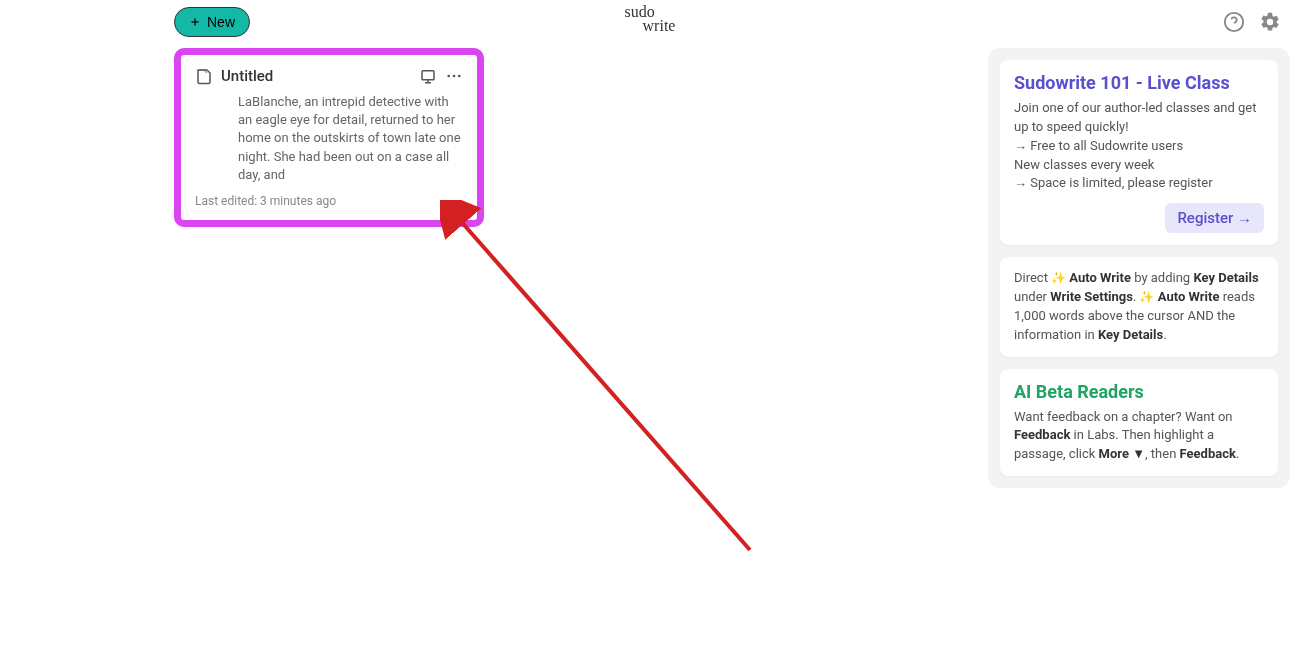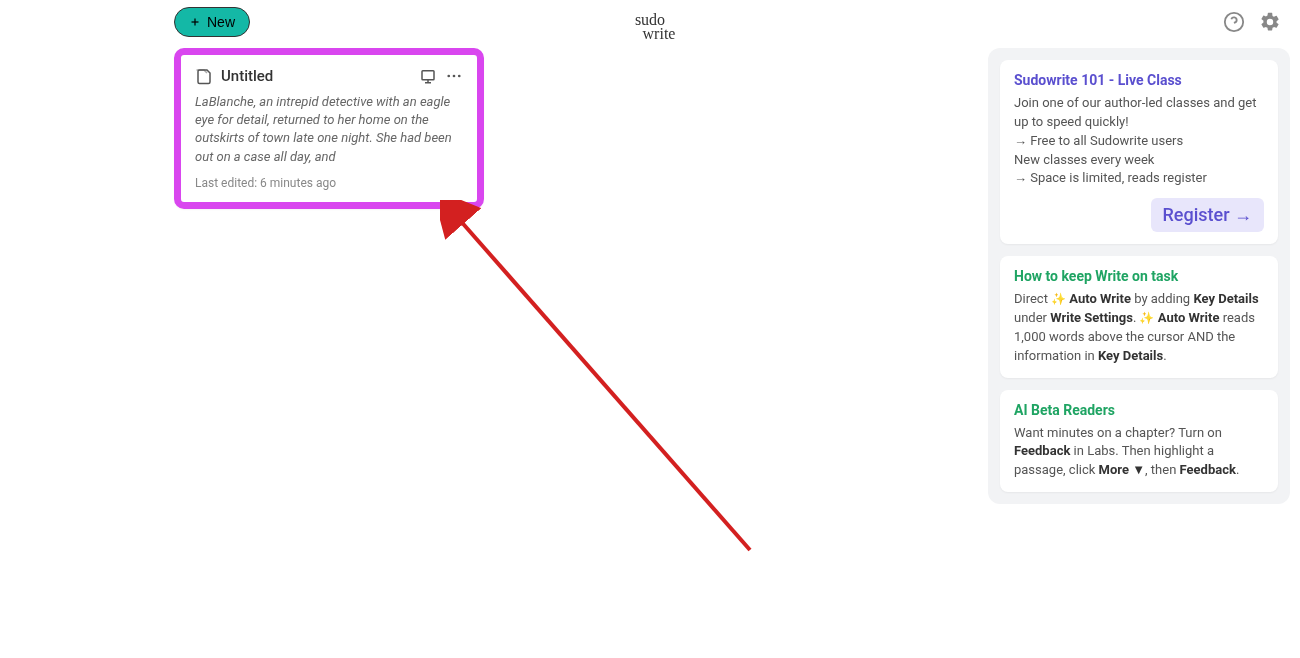--- a/index.html
+++ b/index.html
@@ -36,25 +36,25 @@
     }
     .new-button svg {
       width: 12px;
       height: 12px;
     }
     .logo {
       font-family: Georgia, 'Times New Roman', serif;
       font-size: 16px;
       line-height: 1;
       color: #333;
-      text-align: center;
+      text-align: left;
       position: absolute;
       left: 50%;
       transform: translateX(-50%);
-      top: 12px;
+      top: 4px;
     }
     .logo .line2 {
       display: block;
       padding-left: 18px;
       margin-top: -2px;
     }
     .topbar-right {
       display: flex;
       align-items: center;
       gap: 12px;
@@ -106,24 +106,24 @@
       color: #555;
     }
     .doc-card-header .card-action {
       width: 18px;
       height: 18px;
       color: #555;
       cursor: pointer;
     }
     .doc-preview {
       font-size: 13px;
-      font-style: italic;
       color: #666;
       line-height: 1.4;
       margin-bottom: 10px;
+      margin-left: 43px;
     }
     .doc-meta {
       font-size: 12px;
       color: #888;
     }
     .right-col {
       position: absolute;
       right: 10px;
       top: 48px;
       width: 302px;
@@ -134,21 +134,21 @@
       flex-direction: column;
       gap: 12px;
     }
     .info-card {
       background: #fff;
       border-radius: 8px;
       padding: 12px 14px;
       box-shadow: 0 1px 2px rgba(0,0,0,0.05);
     }
     .info-card .card-title {
-      font-size: 14px;
+      font-size: 18px;
       font-weight: 700;
       margin-bottom: 6px;
     }
     .title-purple { color: #5a4fcf; }
     .title-green { color: #1fa463; }
     .info-card .card-text {
       font-size: 13px;
       color: #555;
       line-height: 1.45;
     }
@@ -156,21 +156,21 @@
       font-weight: 700;
       color: #333;
       text-align: right;
     }
     .register-btn {
       display: inline-flex;
       align-items: center;
       gap: 4px;
       background: #e8e6fb;
       color: #5a4fcf;
-      font-size: 18px;
+      font-size: 15px;
       font-weight: 500;
       padding: 6px 12px;
       border-radius: 6px;
       margin-top: 10px;
       cursor: pointer;
       float: right;
     }
     .sparkle {
       display: inline-block;
       font-size: 12px;
@@ -232,52 +232,51 @@
             <line x1="8" y1="21" x2="16" y2="21"></line>
             <line x1="12" y1="17" x2="12" y2="21"></line>
           </svg>
         <svg class="card-action" viewBox="0 0 24 24" fill="currentColor">
             <circle cx="5" cy="12" r="1.8"></circle>
             <circle cx="12" cy="12" r="1.8"></circle>
             <circle cx="19" cy="12" r="1.8"></circle>
           </svg>
       </div>
       <div class="doc-preview">LaBlanche, an intrepid detective with an eagle eye for detail, returned to her home on the outskirts of town late one night. She had been out on a case all day, and</div>
-      <div class="doc-meta">Last edited: 6 minutes ago</div>
+      <div class="doc-meta">Last edited: 3 minutes ago</div>
     </div>
   </div>
 </div>
 
 <div class="right-col">
 
   <div class="info-card clearfix">
     <div class="card-title title-purple">Sudowrite 101 - Live Class</div>
     <div class="card-text">
       <div>Join one of our author-led classes and get up to speed quickly!</div>
       <div>→ Free to all Sudowrite users</div>
       <div>New classes every week</div>
-      <div>→ Space is limited, reads register</div>
+      <div>→ Space is limited, please register</div>
     </div>
     <div class="register-btn">Register →</div>
   </div>
 
   <div class="info-card">
-    <div class="card-title title-green">How to keep Write on task</div>
     <div class="card-text">
       <span>Direct </span><span class="sparkle">✨</span>
       <b>Auto Write</b><span> by adding </span><b>Key Details</b><span> under </span><b>Write Settings</b><span>. </span><span class="sparkle">✨</span>
       <b>Auto Write</b><span> reads 1,000 words above the cursor AND the information in </span><b>Key Details</b><span>.</span>
     </div>
   </div>
 
 
   <div class="info-card">
     <div class="card-title title-green">AI Beta Readers</div>
     <div class="card-text">
-      <span>Want minutes on a chapter? Turn on </span><b>Feedback</b><span> in Labs. Then highlight a passage, click </span><b>More ▼</b><span>, then </span><b>Feedback</b><span>.</span>
+      <span>Want feedback on a chapter? Want on </span><b>Feedback</b><span> in Labs. Then highlight a passage, click </span><b>More ▼</b><span>, then </span><b>Feedback</b><span>.</span>
     </div>
   </div>
 
 </div>
 
 <svg class="arrow-overlay" width="330" height="360" viewBox="0 0 330 360">
   <defs>
     <marker id="arrowhead" markerWidth="12" markerHeight="12" refX="2" refY="6" orient="auto">
       <polygon points="0 0, 12 6, 0 12" fill="#d32020"></polygon>
     </marker>

